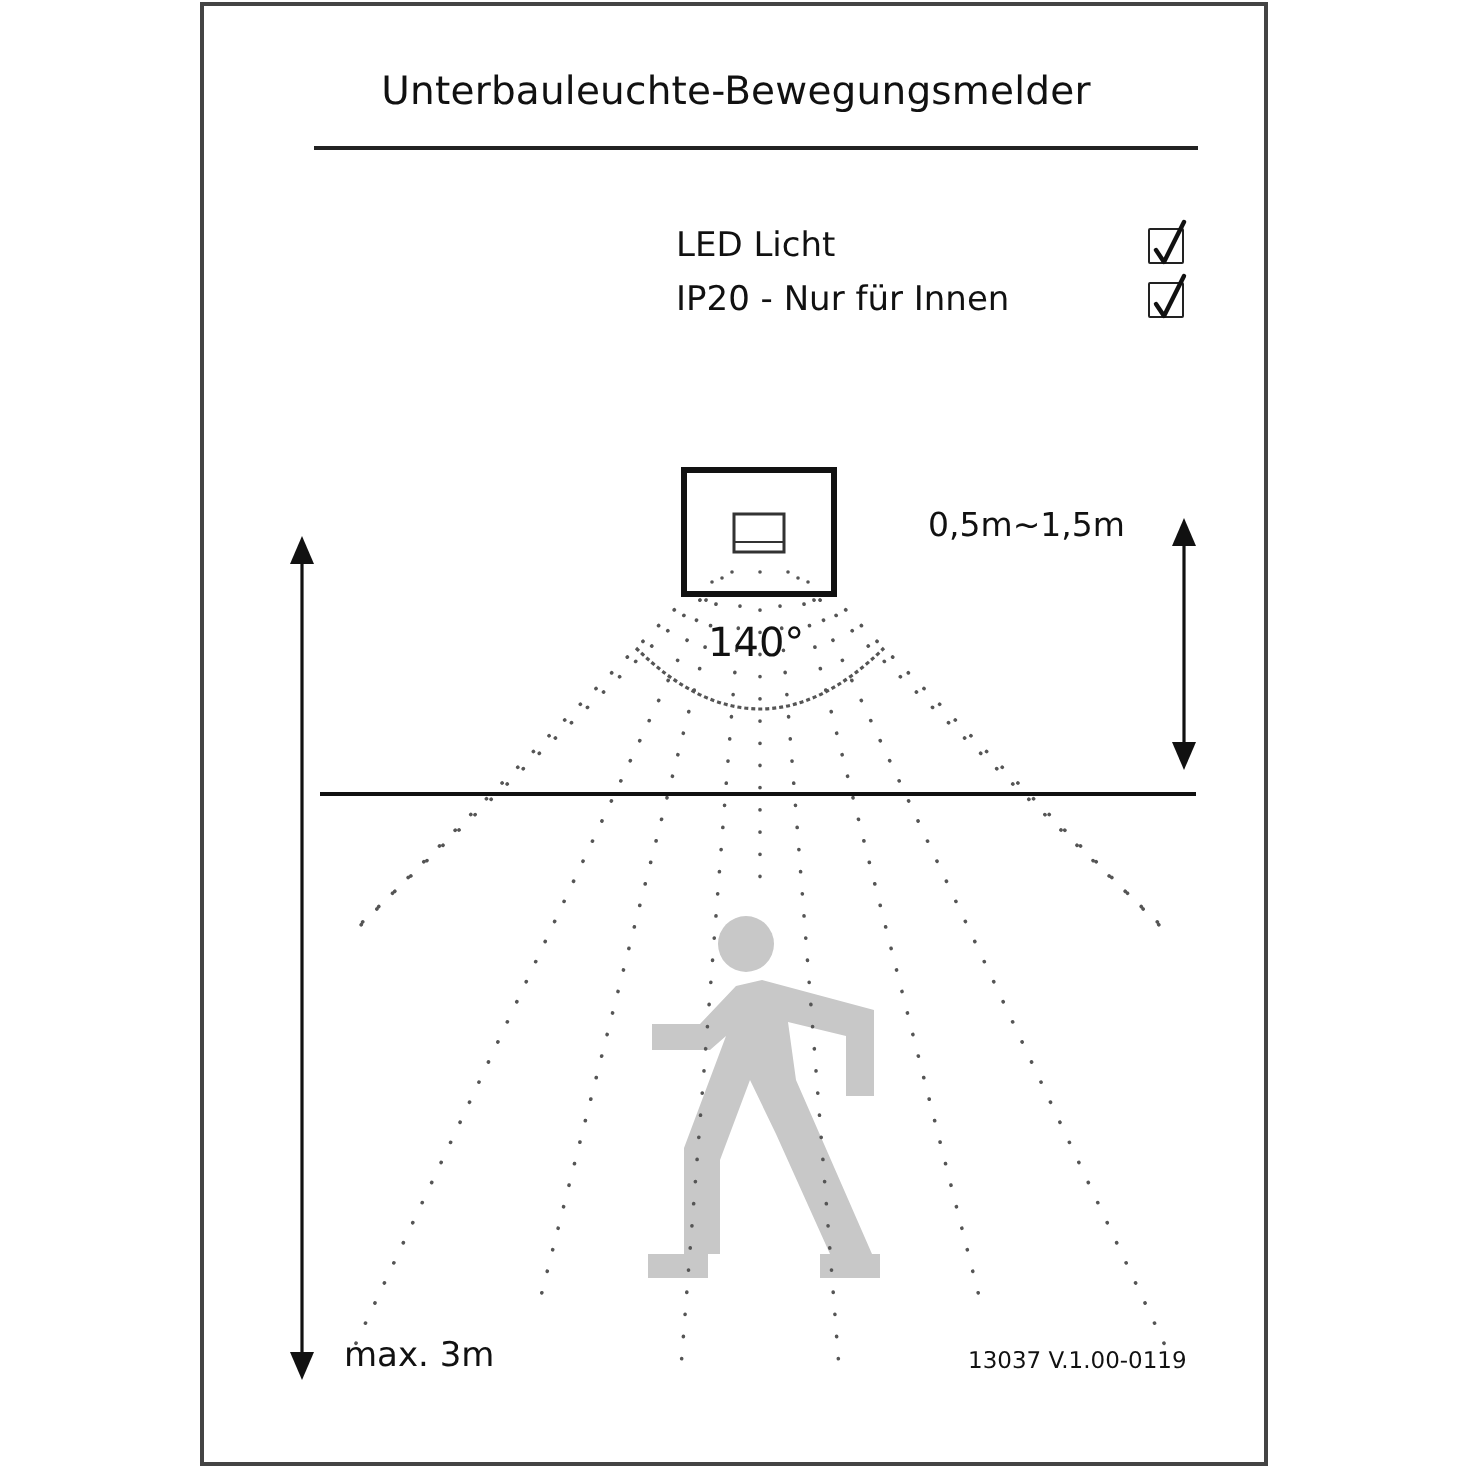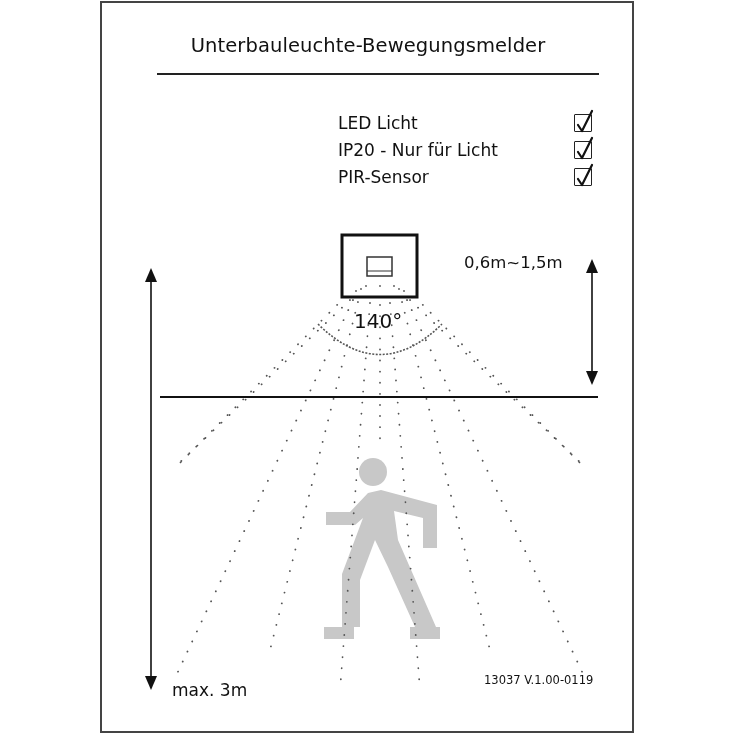--- a/index.html
+++ b/index.html
@@ -13,50 +13,42 @@
     .features { position: absolute; left: 338px; top: 110px; width: 262px; }
     .feature { position: relative; height: 27px; font-size: 17px; line-height: 27px; }
     .feature .lbl { position: absolute; left: 0; top: 0; white-space: nowrap; }
     .feature .box { position: absolute; left: 236px; top: 4px; width: 18px; height: 18px;
                     border: 1.6px solid #222; box-sizing: border-box; border-radius: 1px; }
     .feature .box svg { position: absolute; left: -2px; top: -8px; }
     svg.diagram { position: absolute; left: 0; top: 0; }
     .txt { position: absolute; white-space: nowrap; }
     .range-label { left: 464px; top: 253px; font-size: 16.5px; }
     .angle-label { left: 354px; top: 309px; font-size: 20px; }
-    .max-label { left: 172px; top: 668px; font-size: 17px; margin-top: 12px; }
+    .max-label { left: 172px; top: 668px; font-size: 17px; }
     .version-label { left: 484px; top: 673px; font-size: 11.5px; }
   </style>
 </head>
 <body>
 
 <div class="sheet"></div>
 
 <div class="title">Unterbauleuchte-Bewegungsmelder</div>
 <div class="title-rule"></div>
 
 <div class="features">
   <div class="feature">
     <span class="lbl">LED Licht</span>
     <span class="box">
       <svg width="24" height="28" viewBox="0 0 24 28">
           <path d="M5 18 L9 24 L19 4" fill="none" stroke="#111" stroke-width="2.2" stroke-linecap="round" stroke-linejoin="round"></path>
         </svg>
     </span>
   </div>
   <div class="feature">
-    <span class="lbl">IP20 - Nur für Licht</span>
-    <span class="box">
-      <svg width="24" height="28" viewBox="0 0 24 28">
-          <path d="M5 18 L9 24 L19 4" fill="none" stroke="#111" stroke-width="2.2" stroke-linecap="round" stroke-linejoin="round"></path>
-        </svg>
-    </span>
-  </div>
-  <div class="feature">
-    <span class="lbl">PIR-Sensor</span>
+    <span class="lbl">IP20 - Nur für Innen</span>
     <span class="box">
       <svg width="24" height="28" viewBox="0 0 24 28">
           <path d="M5 18 L9 24 L19 4" fill="none" stroke="#111" stroke-width="2.2" stroke-linecap="round" stroke-linejoin="round"></path>
         </svg>
     </span>
   </div>
 </div>
 
 <svg class="diagram" width="736" height="736" viewBox="0 0 736 736">
 
@@ -108,16 +100,16 @@
     <polygon points="151,690 145,676 157,676" fill="#111"></polygon>
   </g>
 
   <g>
     <line x1="592" y1="270" x2="592" y2="375" stroke="#111" stroke-width="1.6"></line>
     <polygon points="592,259 586,273 598,273" fill="#111"></polygon>
     <polygon points="592,385 586,371 598,371" fill="#111"></polygon>
   </g>
 </svg>
 
-<div class="txt range-label">0,6m~1,5m</div>
+<div class="txt range-label">0,5m~1,5m</div>
 <div class="txt angle-label">140°</div>
 <div class="txt max-label">max. 3m</div>
 <div class="txt version-label">13037 V.1.00-0119</div>
 
 </body></html>

